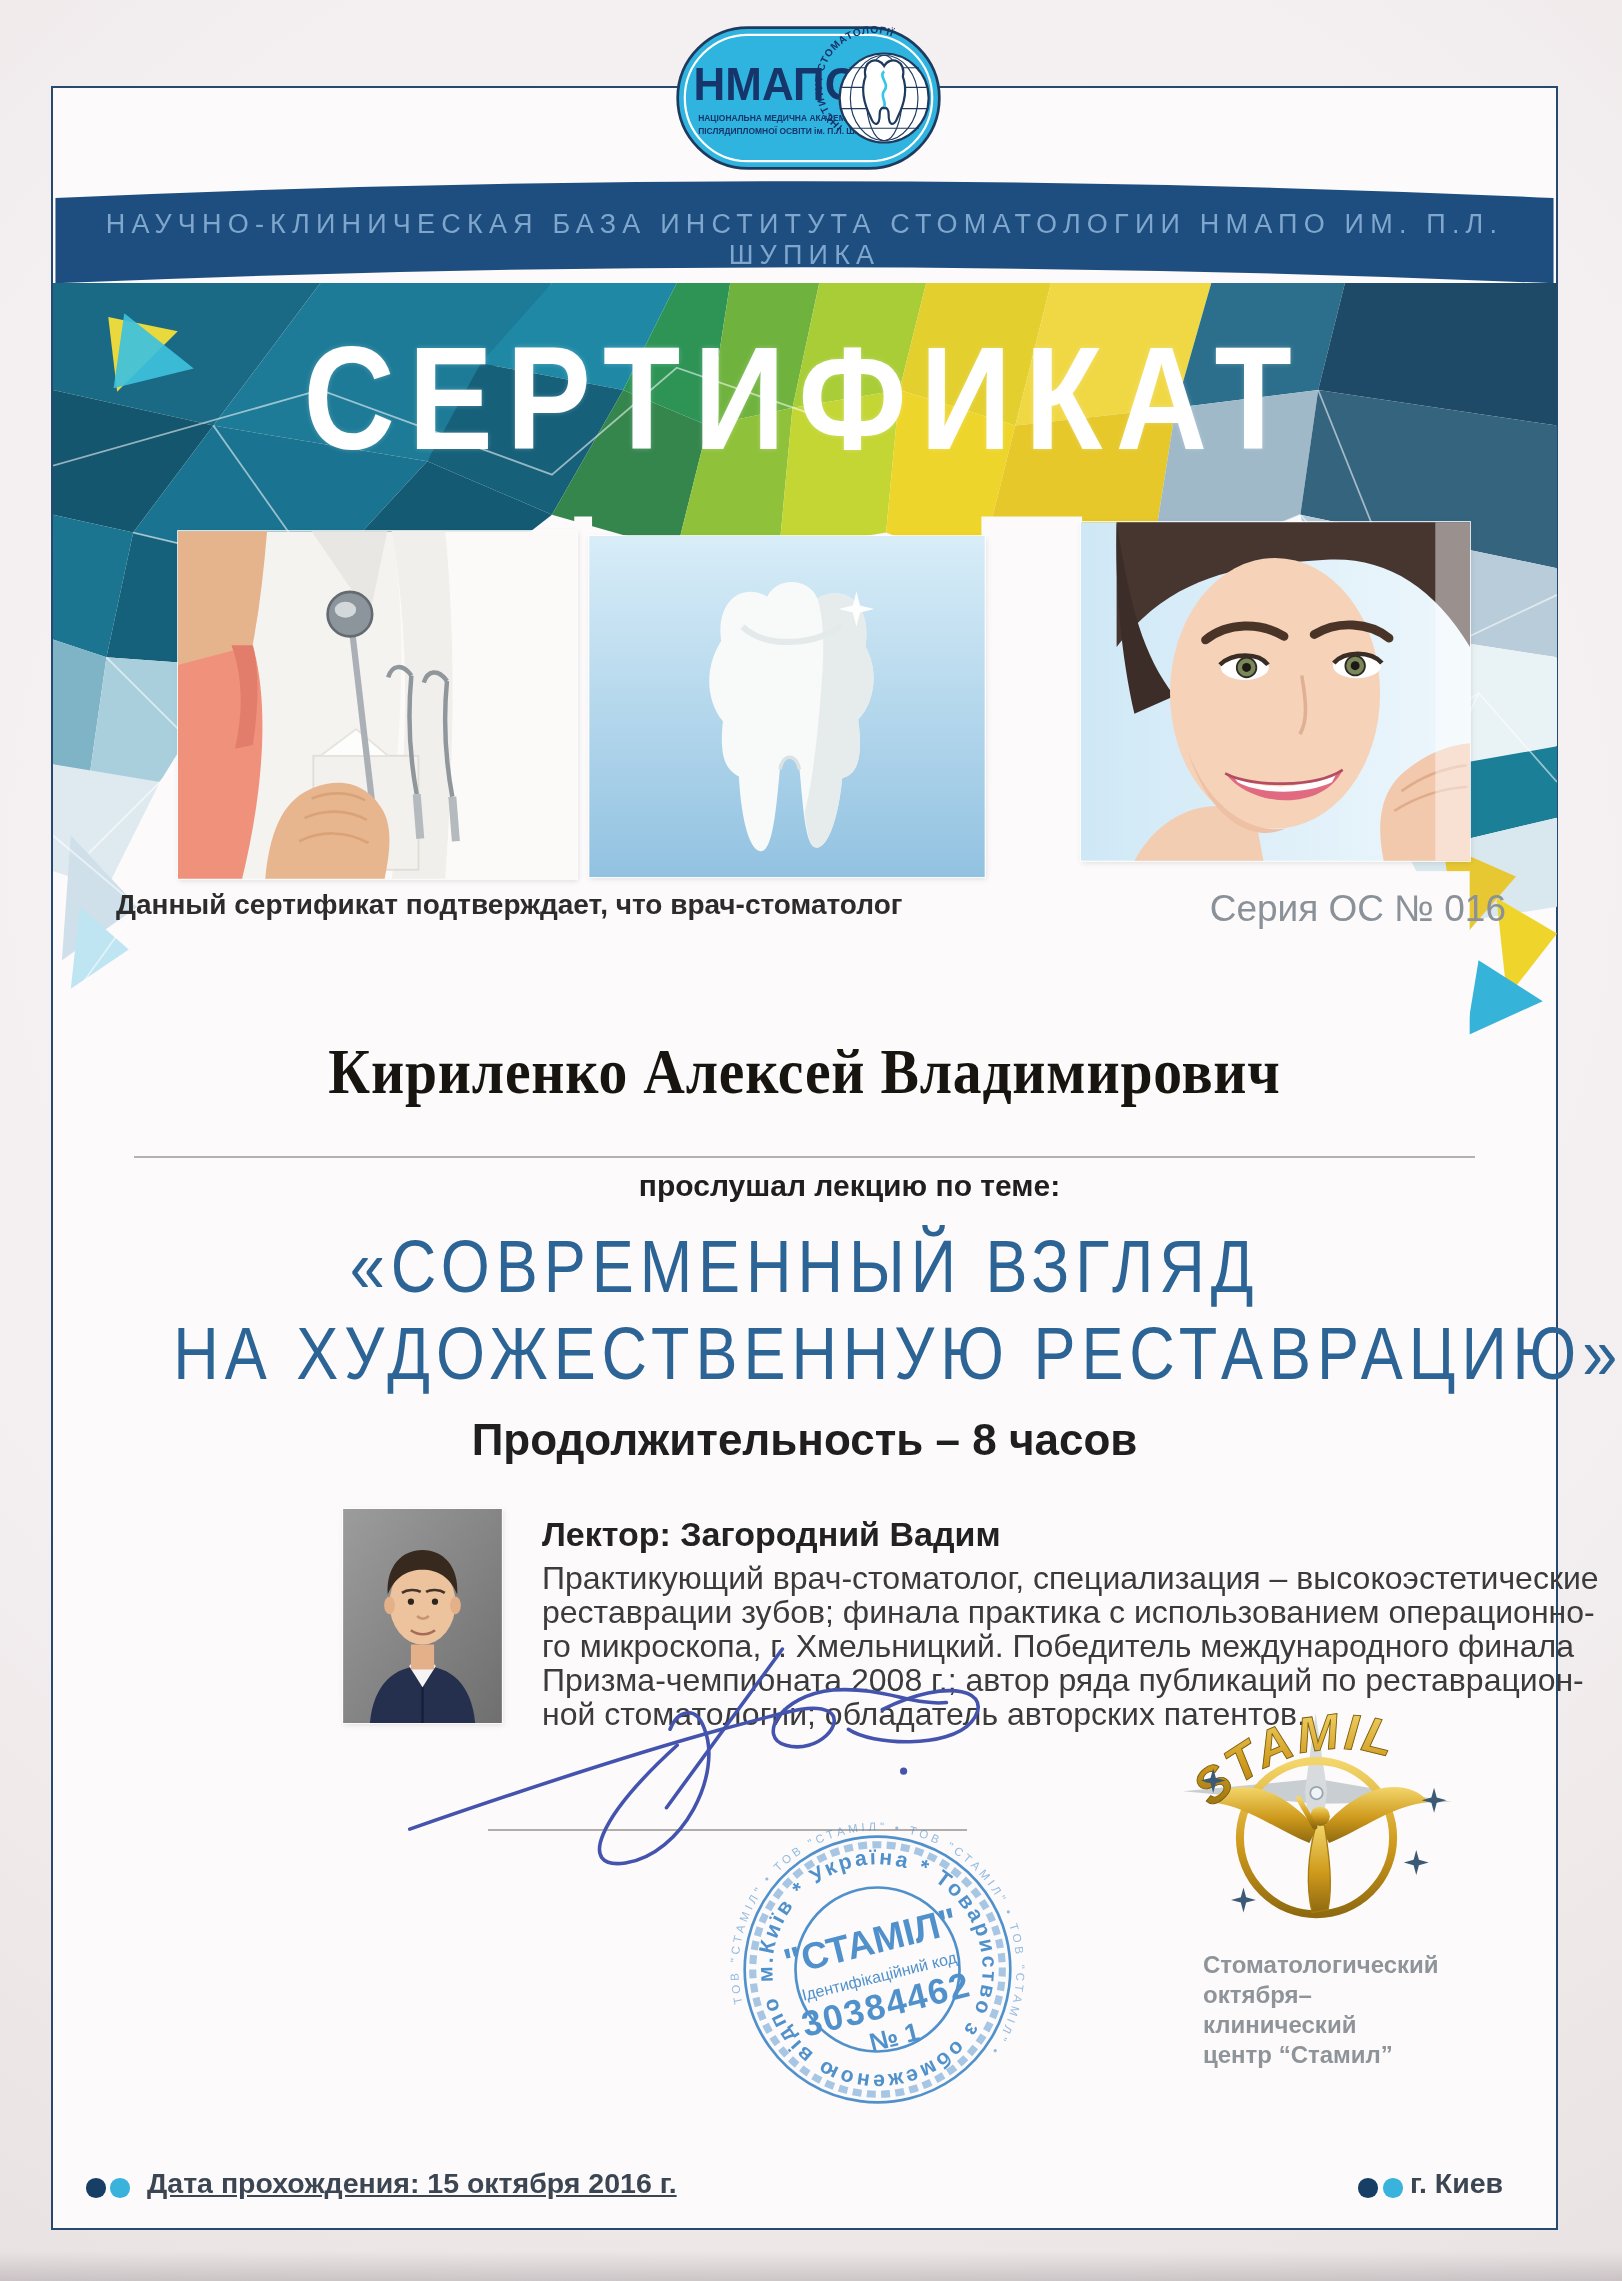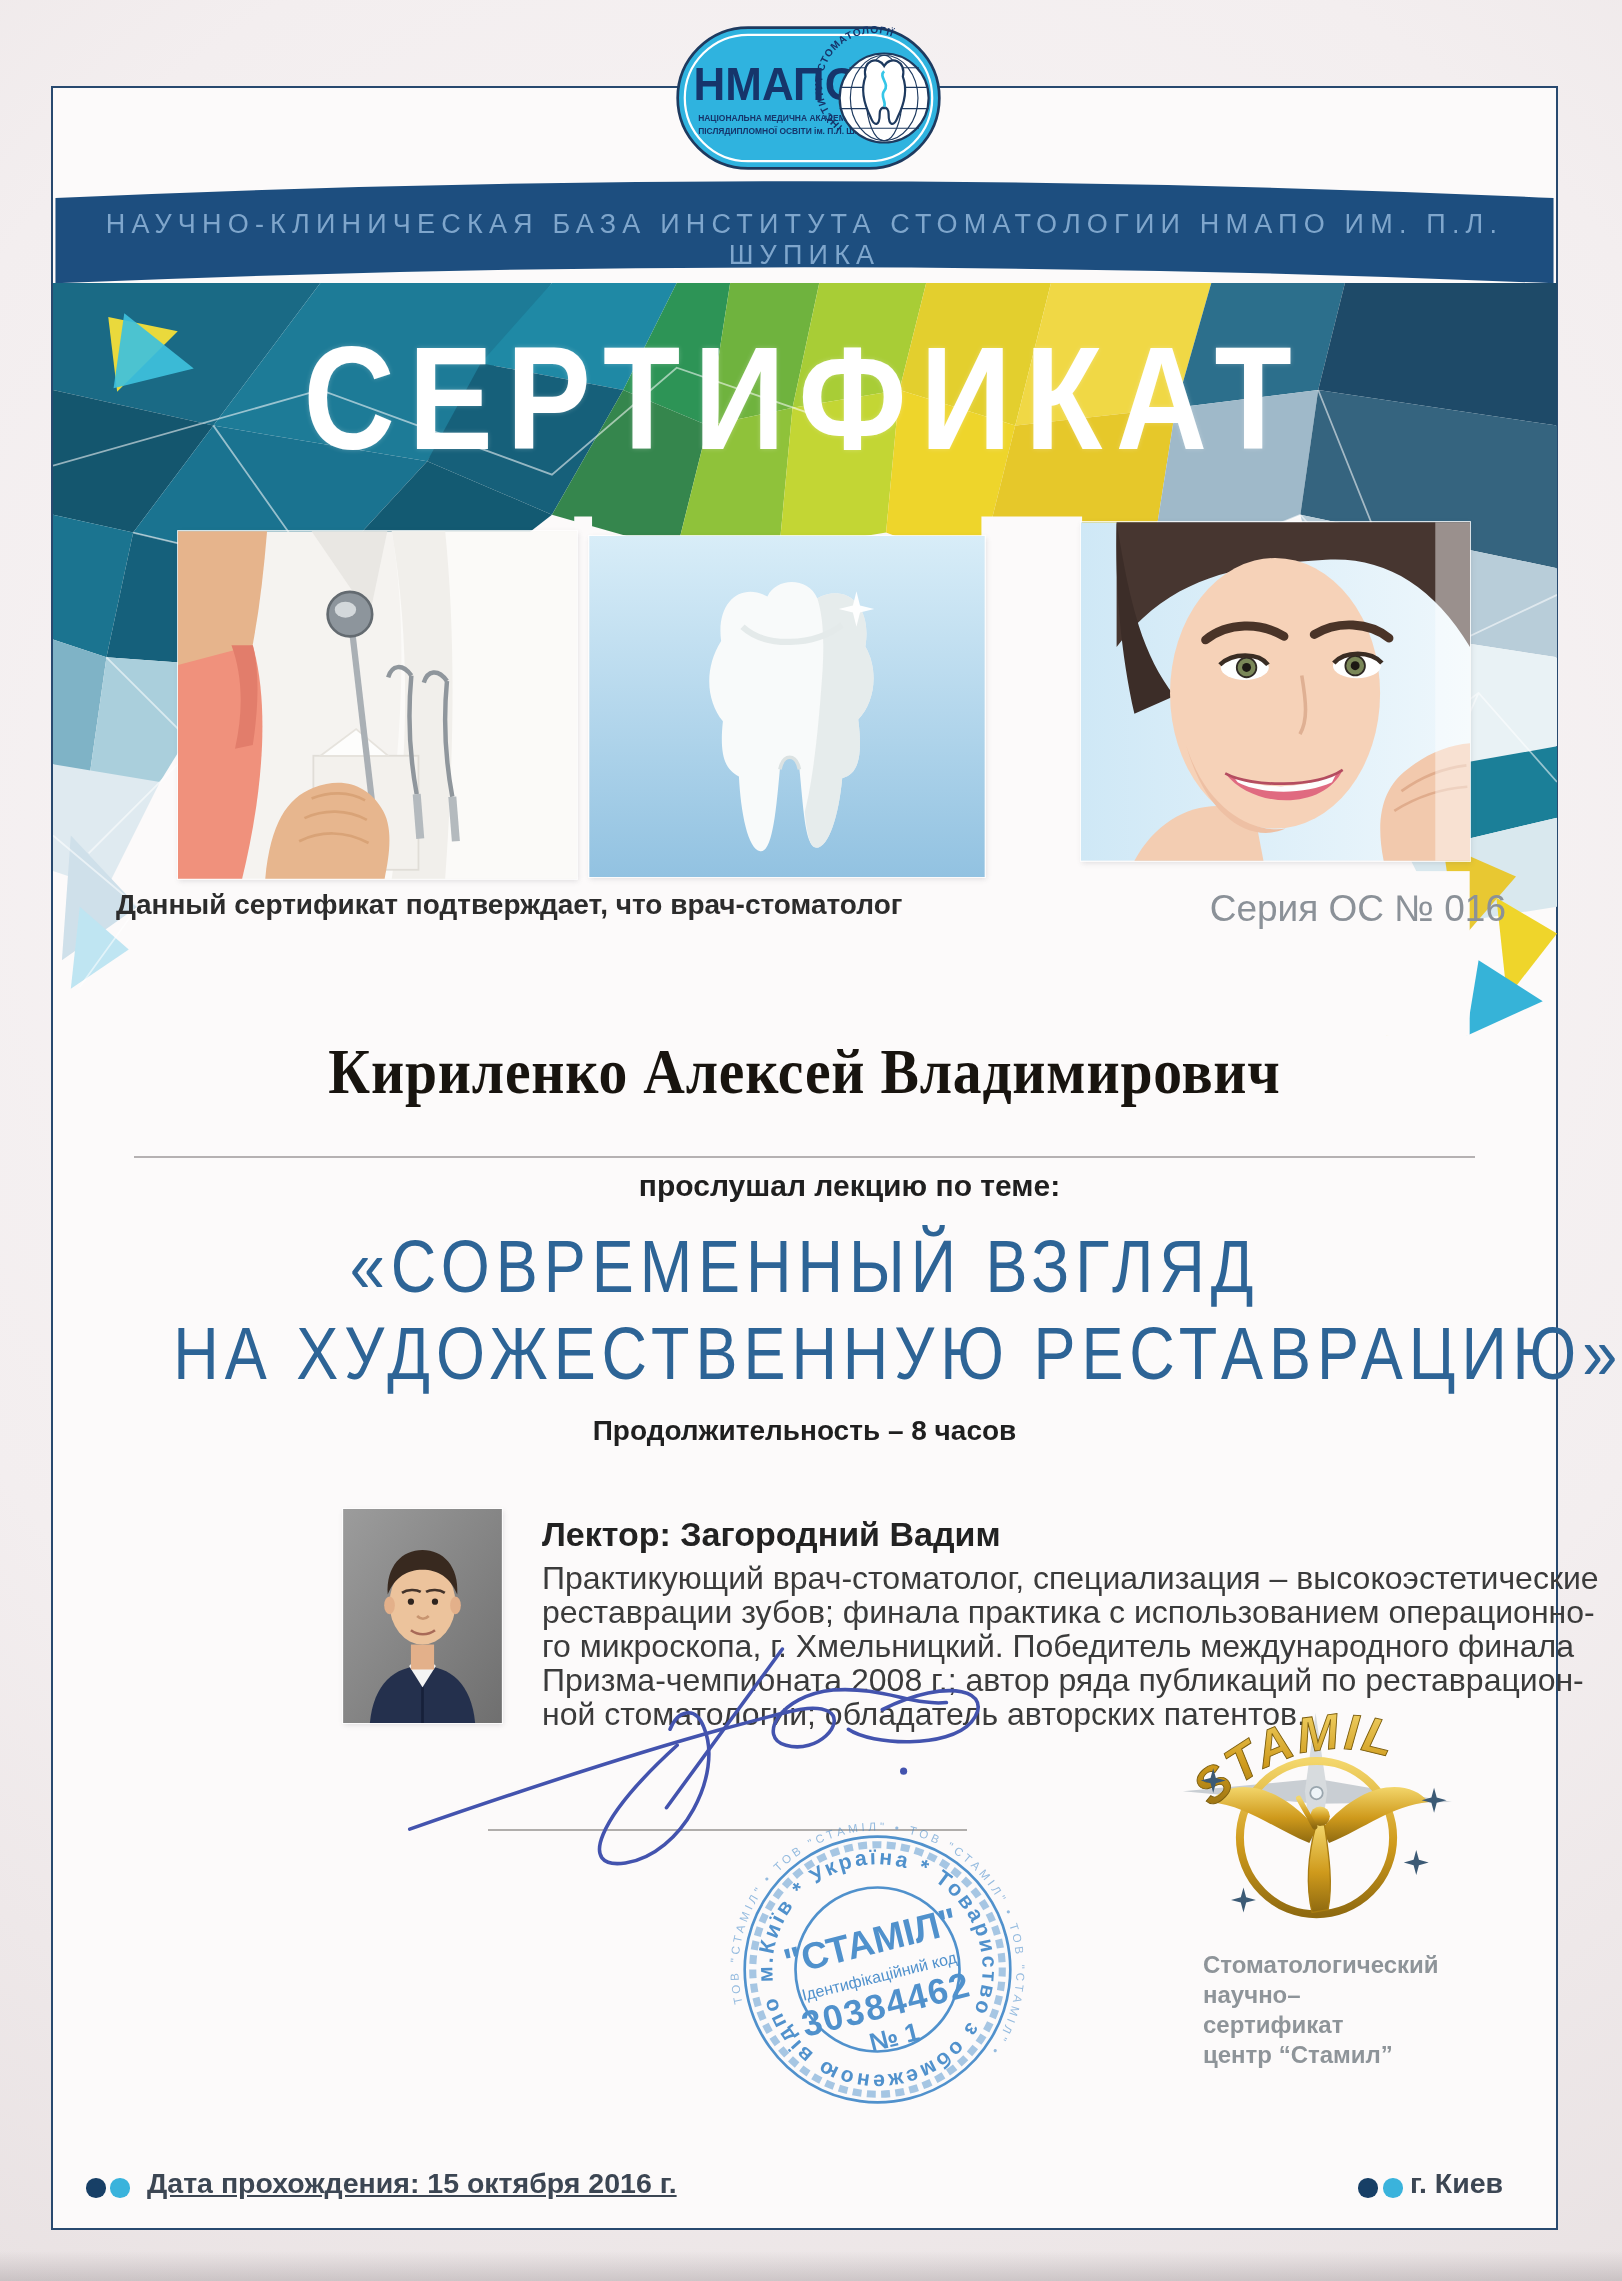--- a/index.html
+++ b/index.html
@@ -25,21 +25,21 @@
   }
   .statement{left:116px;top:889px;font-size:28px;font-weight:bold;color:#2c2c2c;}
   .series{top:888px;right:117px;font-size:37px;color:#8b9198;}
   .recipient{
     top:1035px;font-family:"Liberation Serif", serif;font-size:64px;font-weight:700;
     color:#18140f;transform:scaleX(.9);letter-spacing:0.9px;
   }
   .name-rule{left:134px;top:1156px;width:1341px;height:1.8px;background:#b5b1b2;}
   .lecture-intro{top:1169px;font-size:30px;font-weight:bold;color:#1f1f1f;padding-left:45px;}
   .big-title{top:1223px;color:#2d6496;font-size:75px;line-height:87px;transform:scaleX(.84);letter-spacing:7.1px;white-space:nowrap;}
-  .duration{top:1415px;font-size:28px;font-weight:bold;color:#1f1f1f;}
+  .duration{top:1415px;font-size:44px;font-weight:bold;color:#1f1f1f;}
   .lect-label{left:542px;top:1515px;font-size:34px;font-weight:bold;color:#222;}
   .bio{left:542px;top:1561px;font-size:32px;line-height:34px;color:#3b3b3b;}
   .sig-underline{left:488px;top:1829px;width:479px;height:1.8px;background:#b0adab;}
   .org-block{left:343px;top:1909px;font-size:24px;color:#4d4d4d;line-height:30px;}
   .org-name{font-size:26px;font-weight:bold;color:#2b2b2b;margin:3.6px 0 23px 0;}
   .org-head-name{font-size:26px;font-weight:bold;color:#2b2b2b;margin-top:3.6px;}
   .center-caption{left:1203px;top:1950px;width:233px;text-align:left;font-size:24px;line-height:30px;color:#8e9499;font-weight:bold;}
   .footer-text{font-size:28.5px;font-weight:bold;color:#3c4653;}
   .dot{width:19.6px;height:19.6px;border-radius:50%;}
   .dot-navy{background:#173f66;}
@@ -316,21 +316,21 @@
     <g fill="#3c5a75">
       <path d="M44,84 l3,11 11,3 -11,3 -3,11 -3,-11 -11,-3 11,-3 Z"></path>
       <path d="M292,106 l3,11 11,3 -11,3 -3,11 -3,-11 -11,-3 11,-3 Z"></path>
       <path d="M272,176 l3,11 11,3 -11,3 -3,11 -3,-11 -11,-3 11,-3 Z"></path>
       <path d="M78,218 l3,11 11,3 -11,3 -3,11 -3,-11 -11,-3 11,-3 Z"></path>
     </g>
   </svg>
 
   <div class="abs center-caption">
     <div>Стоматологический</div>
-    <div>научно–сертификат</div>
+    <div>октября–клинический</div>
     <div>центр “Стамил”</div>
   </div>
 
   <div class="abs dot dot-navy" style="left:86px;top:2178px;"></div>
   <div class="abs dot dot-cyan" style="left:110px;top:2178px;"></div>
   <div class="abs footer-text" style="left:147px;top:2167px;text-decoration:underline;">Дата прохождения: 15 октября 2016 г.</div>
 
   <div class="abs dot dot-navy" style="left:1358px;top:2178px;"></div>
   <div class="abs dot dot-cyan" style="left:1383px;top:2178px;"></div>
   <div class="abs footer-text" style="left:1410px;top:2167px;">г. Киев</div>

